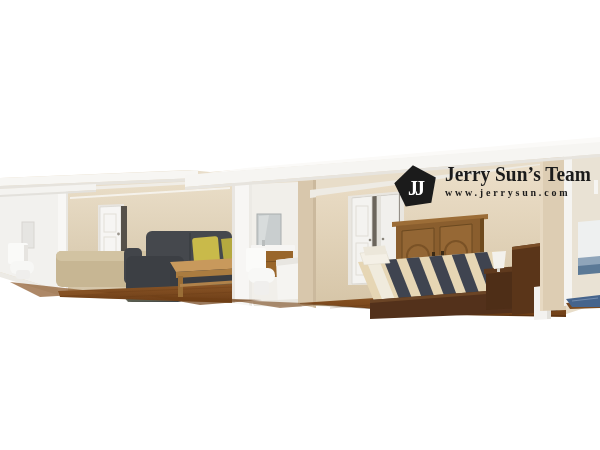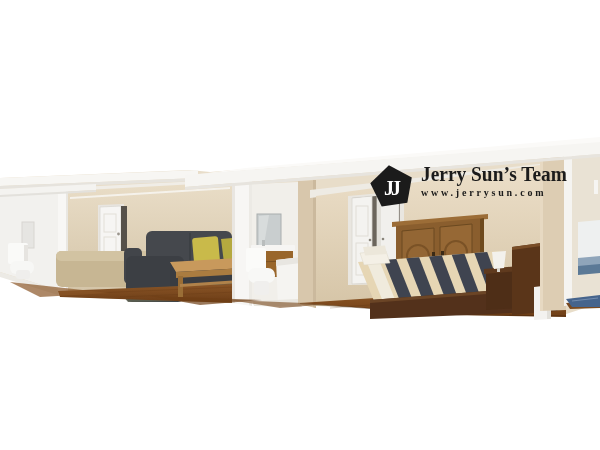--- a/index.html
+++ b/index.html
@@ -1,19 +1,19 @@
 <!DOCTYPE html>
 <html><head>
 <meta charset="utf-8">
 <style>
   html,body{margin:0;padding:0;background:#ffffff;}
   .stage{position:relative;width:600px;height:450px;background:#ffffff;overflow:hidden;
          font-family:"Liberation Sans",sans-serif;}
   .scene-svg{position:absolute;left:0;top:0;}
-  .logo{position:absolute;left:368px;top:163px;display:flex;align-items:flex-start;gap:5px;
+  .logo{position:absolute;left:392px;top:163px;display:flex;align-items:flex-start;gap:5px;
         color:#1b1b1b;}
   .logo-icon{width:48px;height:46px;display:block;margin-top:1px;}
   .logo-title{font-family:"Liberation Serif",serif;font-weight:700;font-size:20px;line-height:22px;
               letter-spacing:0px;white-space:nowrap;transform:scaleX(.97);transform-origin:left;}
   .logo-site{font-family:"Liberation Serif",serif;font-weight:700;font-size:10px;line-height:12px;
              letter-spacing:2.8px;margin-top:2px;white-space:nowrap;}
 </style>
 </head>
 <body>
 

